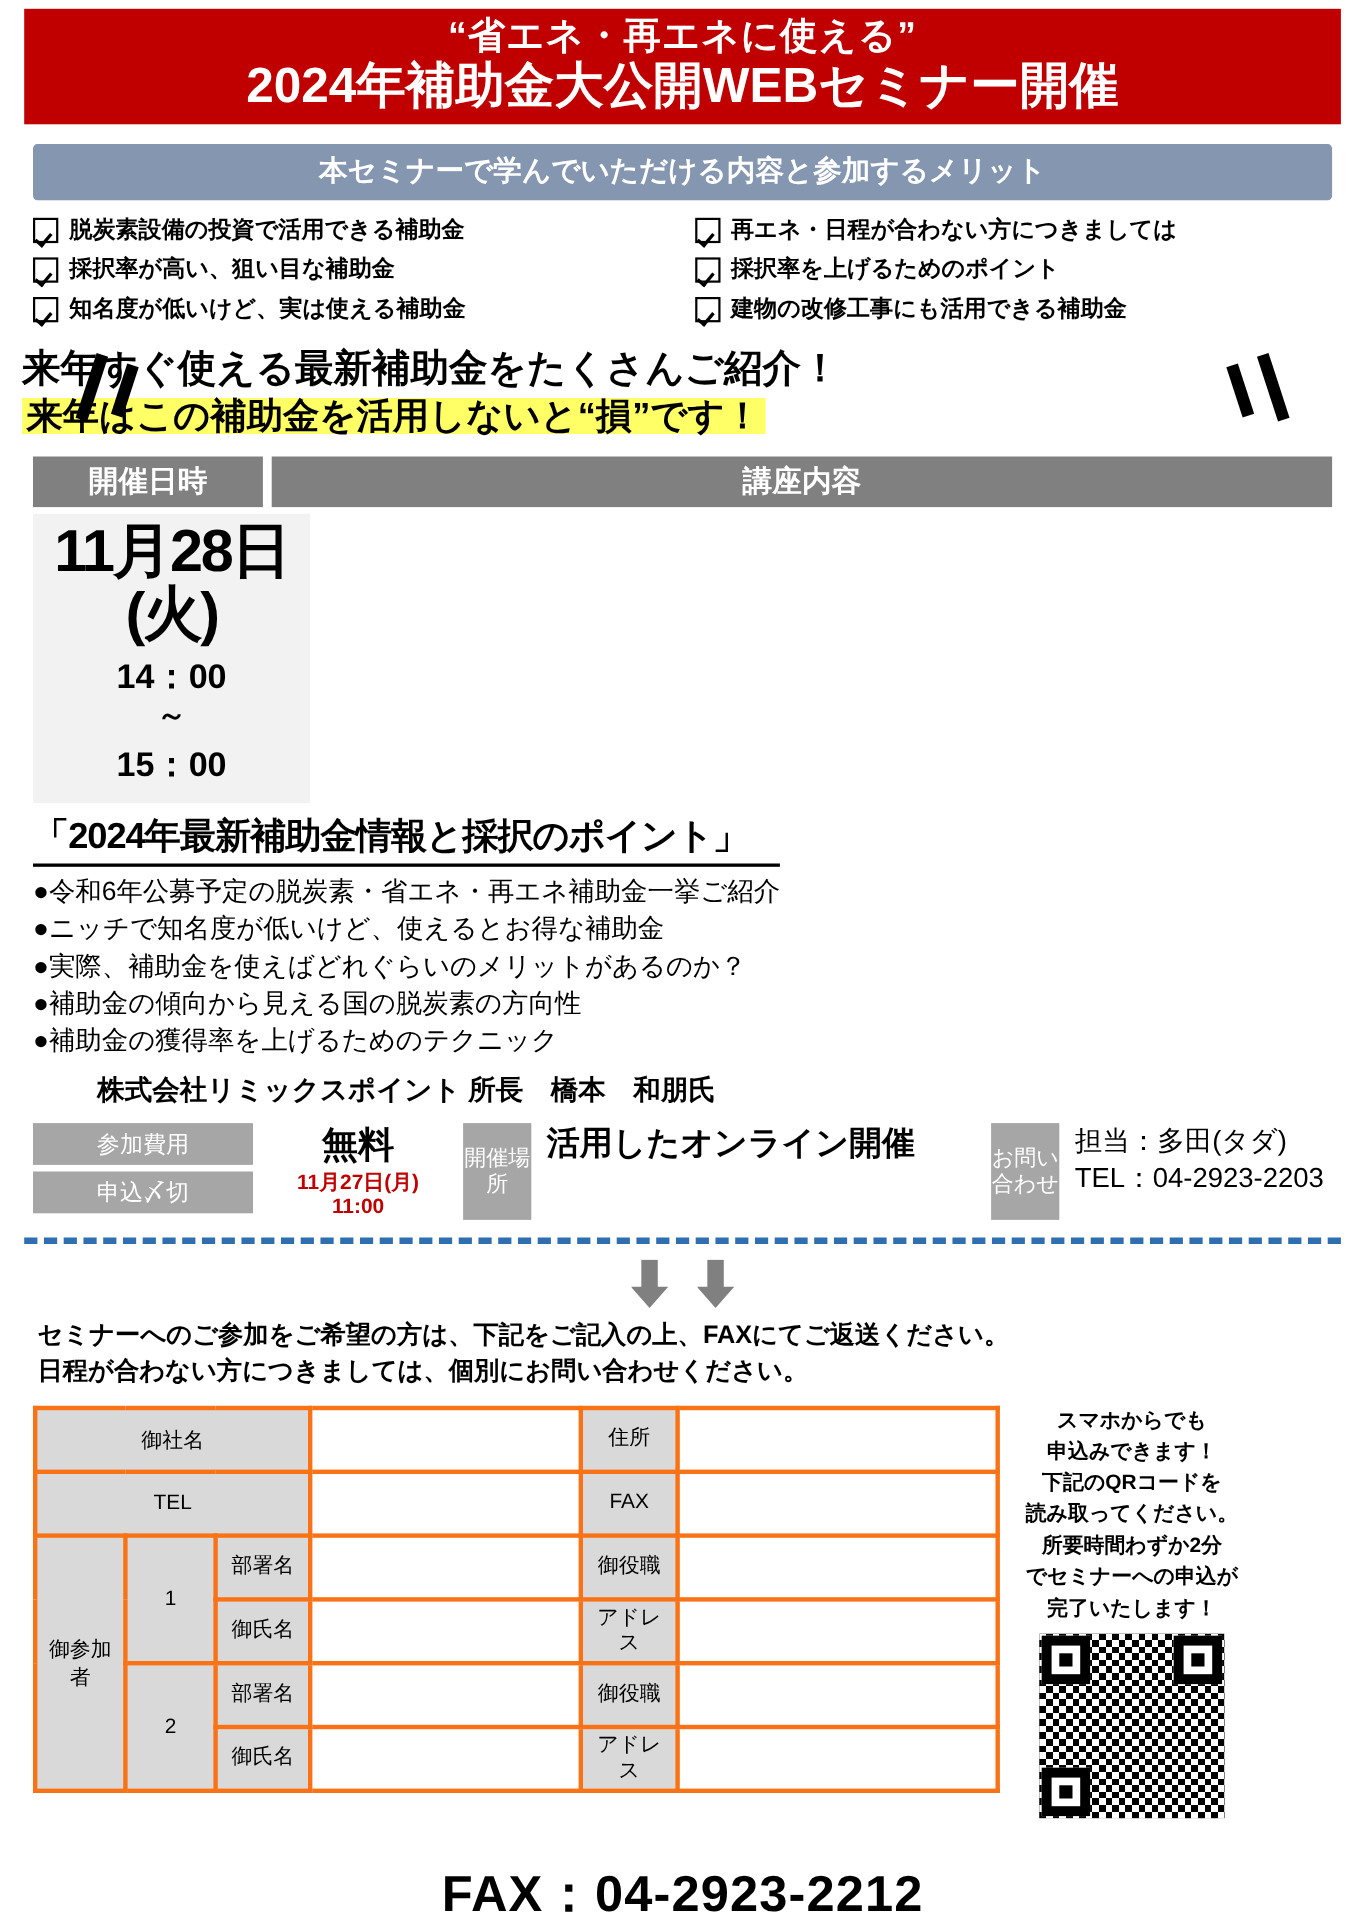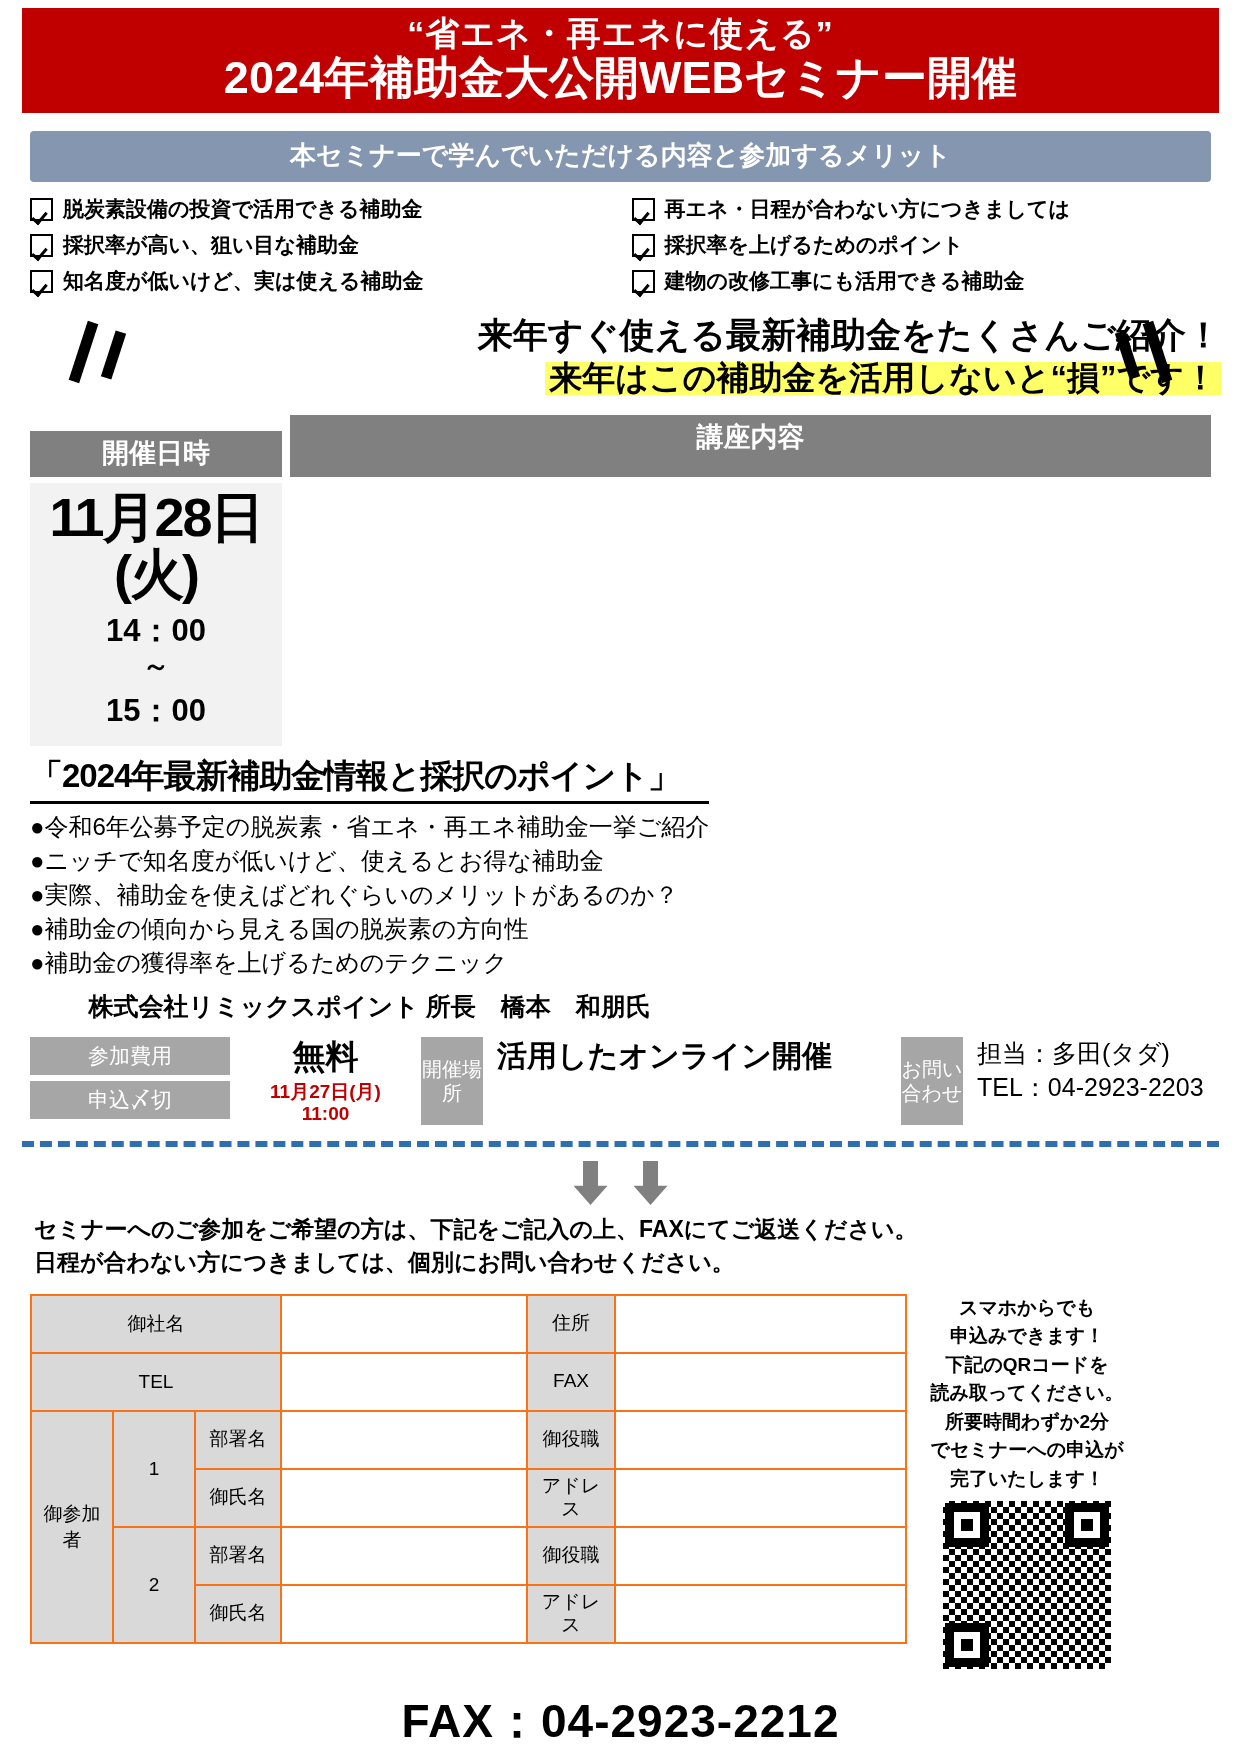--- a/index.html
+++ b/index.html
@@ -77,21 +77,21 @@
     width: 6px; height: 12px;
     border-right: 3px solid #000;
     border-bottom: 3px solid #000;
     transform: rotate(40deg);
   }
 
   
   .emph {
     margin: 10px 20px 0 20px;
     position: relative;
-    text-align: right;
+    text-align: left;
     height: 96px;
   }
   .emph .l1 {
     font-size: 35px;
     font-weight: bold;
     line-height: 1.25;
   }
   .emph .l2 {
     font-size: 33px;
     font-weight: bold;
@@ -112,28 +112,27 @@
   .sr1 { right: 58px; transform: rotate(-18deg); }
   .sr2 { right: 88px; transform: rotate(-18deg); height: 48px; top: 18px;}
 
   
   .sched-head {
     margin: 6px 30px 0 30px;
     display: flex;
     gap: 8px;
   }
   .sched-head .h-left {
-    width: 252px;
+    width: 209px;
     background: #808080;
     color: #fff;
     text-align: center;
     font-size: 27px;
     font-weight: bold;
     padding: 4px 0 6px 0;
-    margin-top: 16px;
   }
   .sched-head .h-right {
     flex: 1;
     background: #808080;
     color: #fff;
     text-align: center;
     font-size: 27px;
     font-weight: bold;
     padding: 4px 0 6px 0;
   }
@@ -295,21 +294,21 @@
     display: flex;
     gap: 14px;
     align-items: flex-start;
   }
   table.fax-form {
     border-collapse: collapse;
     width: 875px;
     table-layout: fixed;
   }
   table.fax-form td {
-    border: 2px solid #f97316;
+    border: 4px solid #f97316;
     height: 58px;
     font-size: 19px;
     padding: 2px 6px;
   }
   td.lbl-cell {
     background: #d9d9d9;
     text-align: center;
     font-size: 19px;
   }
   td.num-cell {

